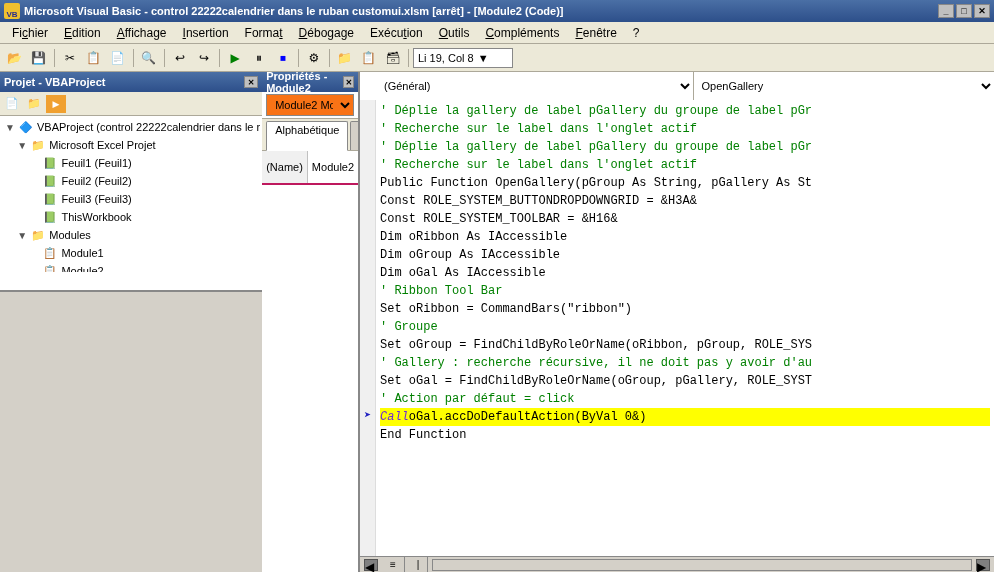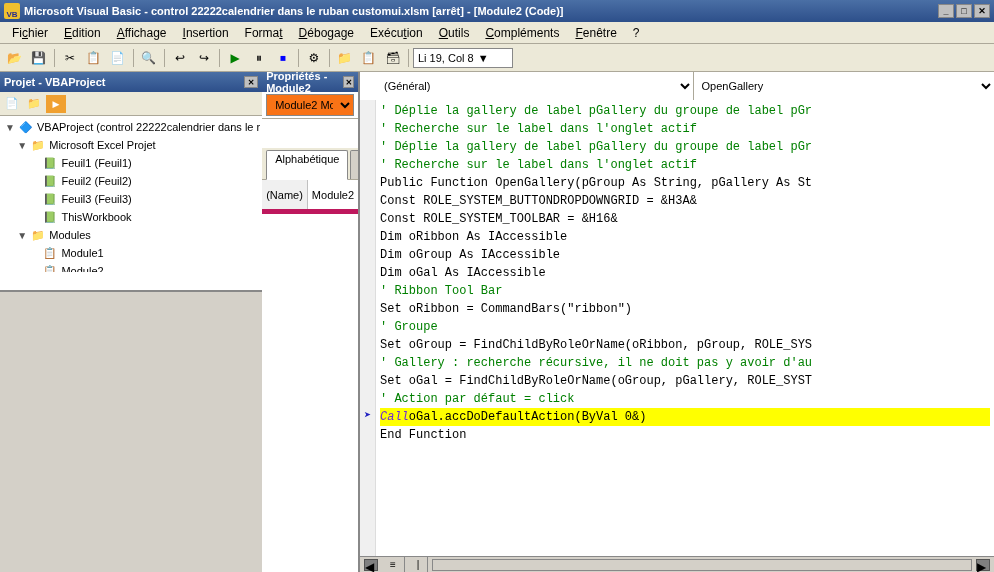--- a/index.html
+++ b/index.html
@@ -208,21 +208,20 @@
       flex-direction: column;
       overflow: hidden;
     }
 
     .props-tabs {
       display: flex;
       background: #ece9d8;
       border-bottom: 1px solid #aca899;
       padding: 2px 4px 0;
       gap: 2px;
-      margin-top: 29px;
     }
     .props-tab {
       padding: 2px 8px;
       background: #d4d0c8;
       border: 1px solid #888;
       border-bottom: none;
       cursor: pointer;
       font-size: 11px;
       border-radius: 2px 2px 0 0;
     }
@@ -245,21 +244,21 @@
       border-bottom: 1px solid #aca899;
     }
 
     .props-grid {
       flex: 1;
       overflow: auto;
     }
     .props-row {
       display: flex;
       height: 34px;
-      border-bottom: 5px solid #be185d;
+      border-bottom: 2px solid #be185d;
       align-items: center;
     }
     .props-key {
       width: 80px;
       padding: 0 4px;
       font-size: 11px;
       border-right: 1px solid #c0c0c0;
       background: #f0f0f0;
       height: 100%;
       display: flex;

